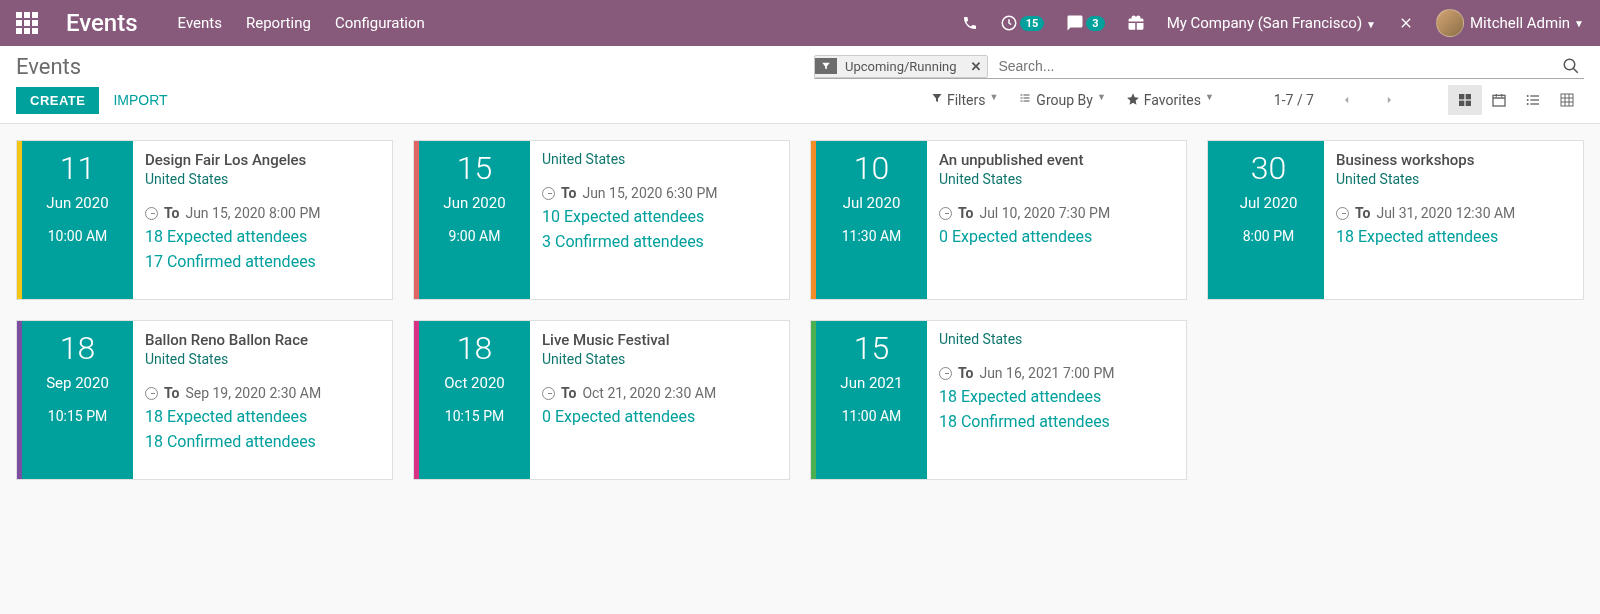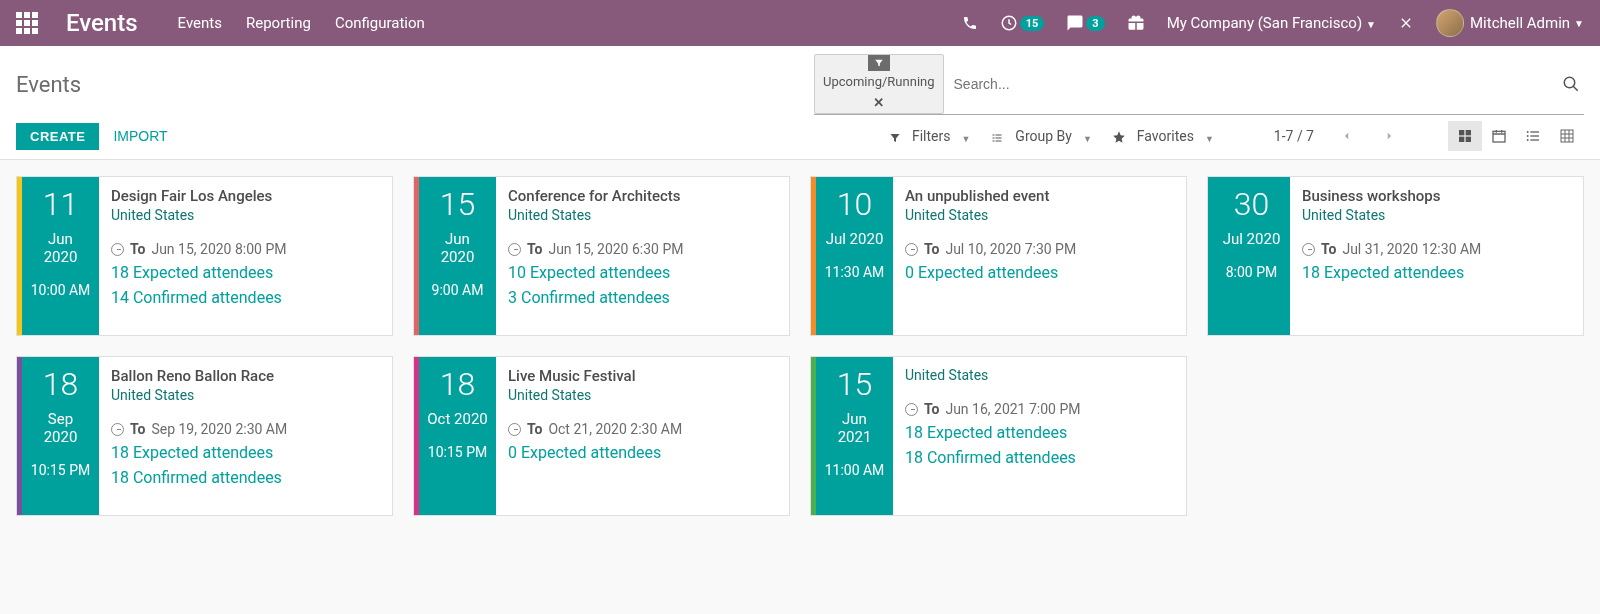--- a/index.html
+++ b/index.html
@@ -19,43 +19,43 @@
 .topbar .company { font-size: 15px; cursor: pointer; }
 .topbar .caret { margin-left: 4px; font-size: 10px; }
 .topbar .avatar { width: 28px; height: 28px; border-radius: 50%; background: linear-gradient(135deg,#d4a574,#8b6f47); display: inline-block; margin-right: 6px; border: 1px solid rgba(255,255,255,0.3); }
 .topbar .user { display: flex; align-items: center; cursor: pointer; font-size: 15px; }
 
 .controlbar { background: #fff; border-bottom: 1px solid #e0e0e0; padding: 8px 16px 0; }
 .controlbar .row1 { display: flex; align-items: center; margin-bottom: 6px; }
 .controlbar .breadcrumb { font-size: 22px; color: #6c6c6c; }
 .controlbar .spacer { flex: 1; }
 .searchbox { display: flex; align-items: center; border-bottom: 1px solid #aaa; flex: 0 0 770px; }
-.search-facet { display: flex; align-items: center; background: #f0f0f0; border: 1px solid #ccc; border-radius: 2px; font-size: 13px; margin-right: 6px; flex-direction: column; }
+.search-facet { display: flex; align-items: center; background: #f0f0f0; border: 1px solid #ccc; border-radius: 2px; font-size: 13px; margin-right: 6px; }
 .search-facet .facet-icon { background: #6c6c6c; color: #fff; padding: 3px 6px; display: flex; align-items: center; }
 .search-facet .facet-label { padding: 3px 8px; color: #555; }
 .search-facet .facet-remove { padding: 3px 6px; cursor: pointer; color: #555; font-weight: bold; }
 .searchbox input { border: none; outline: none; flex: 1; font-size: 14px; padding: 4px; background: transparent; }
 .searchbox .search-icon { color: #666; cursor: pointer; padding: 0 4px; }
 
 .controlbar .row2 { display: flex; align-items: center; padding-bottom: 8px; }
 .btn-create { background: #00a09d; color: #fff; border: none; padding: 6px 14px; font-size: 13px; font-weight: bold; letter-spacing: 0.5px; cursor: pointer; }
 .btn-import { background: none; border: none; color: #00a09d; font-size: 14px; margin-left: 14px; cursor: pointer; }
 .toolbar-group { display: flex; align-items: center; gap: 20px; margin-left: auto; }
-.filter-btn { cursor: pointer; color: #555; font-size: 14px; display: flex; align-items: flex-end; gap: 11px; }
+.filter-btn { cursor: pointer; color: #555; font-size: 14px; display: flex; align-items: flex-start; gap: 4px; }
 .filter-btn .caret { font-size: 9px; color: #888; }
 .pager { display: flex; align-items: center; gap: 24px; margin-left: 40px; color: #555; }
 .pager .arrow { cursor: pointer; color: #aaa; padding: 4px; }
 .view-switcher { display: flex; margin-left: 30px; }
 .view-btn { width: 34px; height: 30px; display: flex; align-items: center; justify-content: center; cursor: pointer; color: #666; }
 .view-btn.active { background: #e6e6e6; }
 
 .kanban { padding: 16px; display: grid; grid-template-columns: repeat(4, 1fr); gap: 20px; }
 .card { background: #fff; border: 1px solid #dfdfdf; display: flex; min-height: 160px; }
 .edge { width: 5px; }
-.datebox { background: #00a09d; color: #fff; text-align: center; padding: 10px 8px; width: 77px; display: flex; flex-direction: column; align-items: center; justify-content: flex-start; }
+.datebox { background: #00a09d; color: #fff; text-align: center; padding: 10px 8px; width: 111px; display: flex; flex-direction: column; align-items: center; justify-content: flex-start; }
 .datebox .day { font-size: 32px; font-weight: 300; line-height: 1.1; }
 .datebox .month { font-size: 15px; margin-top: 8px; }
 .datebox .time { font-size: 14px; margin-top: 16px; }
 .card-body { padding: 10px 12px; flex: 1; }
 .card-title { font-size: 15px; font-weight: 500; color: #4c4c4c; margin-bottom: 2px; }
 .card-loc { font-size: 14px; color: #0f766e; margin-bottom: 18px; }
 .card-to { font-size: 14px; color: #6c6c6c; display: flex; align-items: center; gap: 6px; }
 .card-to .clock { width: 13px; height: 13px; border: 1.5px solid #888; border-radius: 50%; display: inline-block; position: relative; }
 .card-to .clock::after { content:''; position:absolute; width:4px; height:1.5px; background:#888; top:5px; left:5px; transform-origin:left; }
 .card-to .to-label { font-weight: bold; color: #555; }
@@ -232,32 +232,31 @@
     </div>
     <div class="card-body">
       <div class="card-title">Design Fair Los Angeles</div>
       <div class="card-loc">United States</div>
       <div class="card-to">
         <span class="clock"></span>
         <span class="to-label">To</span>
         <span>Jun 15, 2020 8:00 PM</span>
       </div>
       <div class="card-link">18 Expected attendees</div>
-      <div class="card-link">14 Confirmed attendees</div>
+      <div class="card-link">17 Confirmed attendees</div>
     </div>
     </div>
     <div class="card">
     <div class="edge" style="background:#e06666"></div>
     <div class="datebox">
       <div class="day">15</div>
       <div class="month">Jun 2020</div>
       <div class="time">9:00 AM</div>
     </div>
     <div class="card-body">
-      <div class="card-title">Conference for Architects</div>
       <div class="card-loc">United States</div>
       <div class="card-to">
         <span class="clock"></span>
         <span class="to-label">To</span>
         <span>Jun 15, 2020 6:30 PM</span>
       </div>
       <div class="card-link">10 Expected attendees</div>
       <div class="card-link">3 Confirmed attendees</div>
     </div>
     </div>

